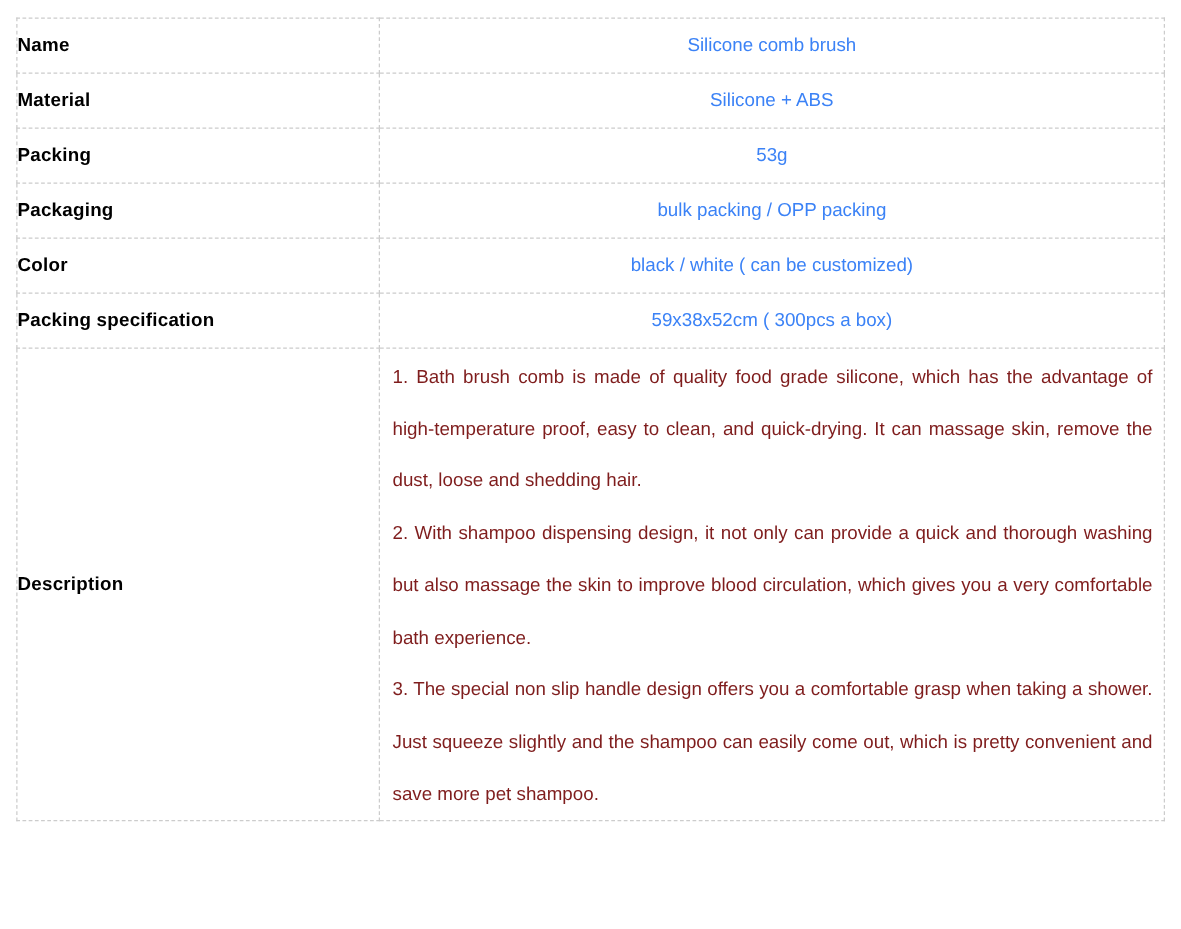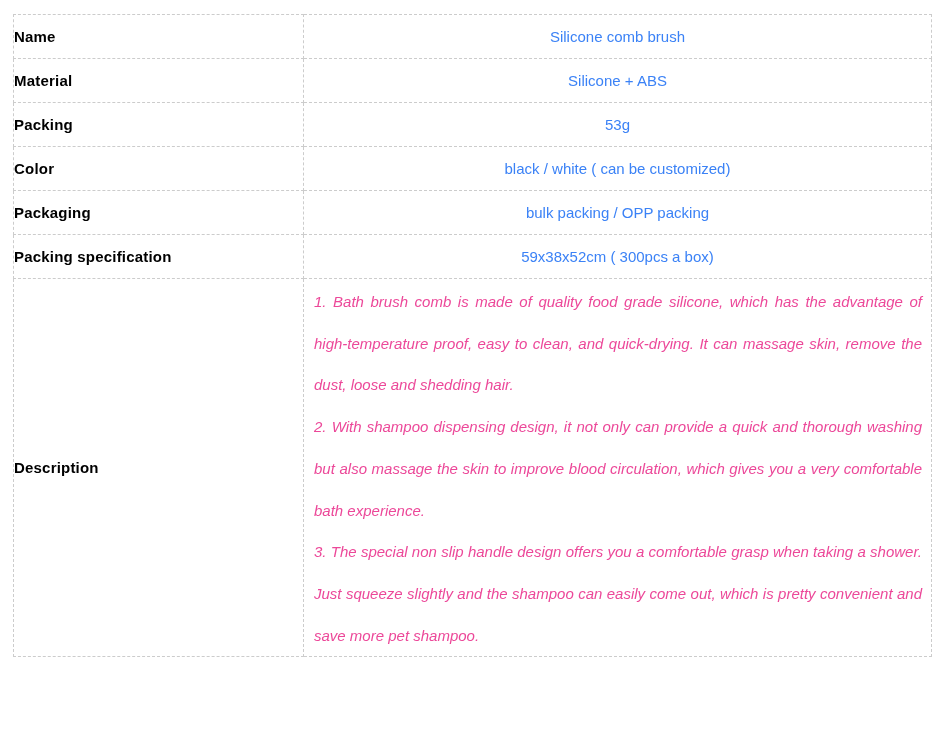--- a/index.html
+++ b/index.html
@@ -39,22 +39,21 @@
   .spec-row .label-cell { height: 44px; }
   .desc-cell {
     vertical-align: top;
     padding: 2px 9px 0 10px;
   }
   .desc-cell p {
     margin: 0;
     text-align: justify;
     line-height: 41.7px;
     font-size: 15px;
-    color: #ec4899;
-    font-style: italic;
+    color: #7f1d1d;
   }
 </style>
 </head>
 <body>
 
 <div class="spec-table">
 
   <div class="spec-row">
     <div class="cell label-cell">Name</div>
     <div class="cell value-cell">Silicone comb brush</div>
@@ -65,27 +64,27 @@
     <div class="cell label-cell">Material</div>
     <div class="cell value-cell">Silicone + ABS</div>
   </div>
 
   <div class="spec-row">
     <div class="cell label-cell">Packing</div>
     <div class="cell value-cell">53g</div>
   </div>
 
   <div class="spec-row">
-    <div class="cell label-cell">Color</div>
-    <div class="cell value-cell">black / white ( can be customized)</div>
+    <div class="cell label-cell">Packaging</div>
+    <div class="cell value-cell">bulk packing / OPP packing</div>
   </div>
 
   <div class="spec-row">
-    <div class="cell label-cell">Packaging</div>
-    <div class="cell value-cell">bulk packing / OPP packing</div>
+    <div class="cell label-cell">Color</div>
+    <div class="cell value-cell">black / white ( can be customized)</div>
   </div>
 
   <div class="spec-row">
     <div class="cell label-cell">Packing specification</div>
     <div class="cell value-cell">59x38x52cm ( 300pcs a box)</div>
   </div>
 
   <div class="spec-row">
     <div class="cell label-cell">Description</div>
     <div class="cell desc-cell">

